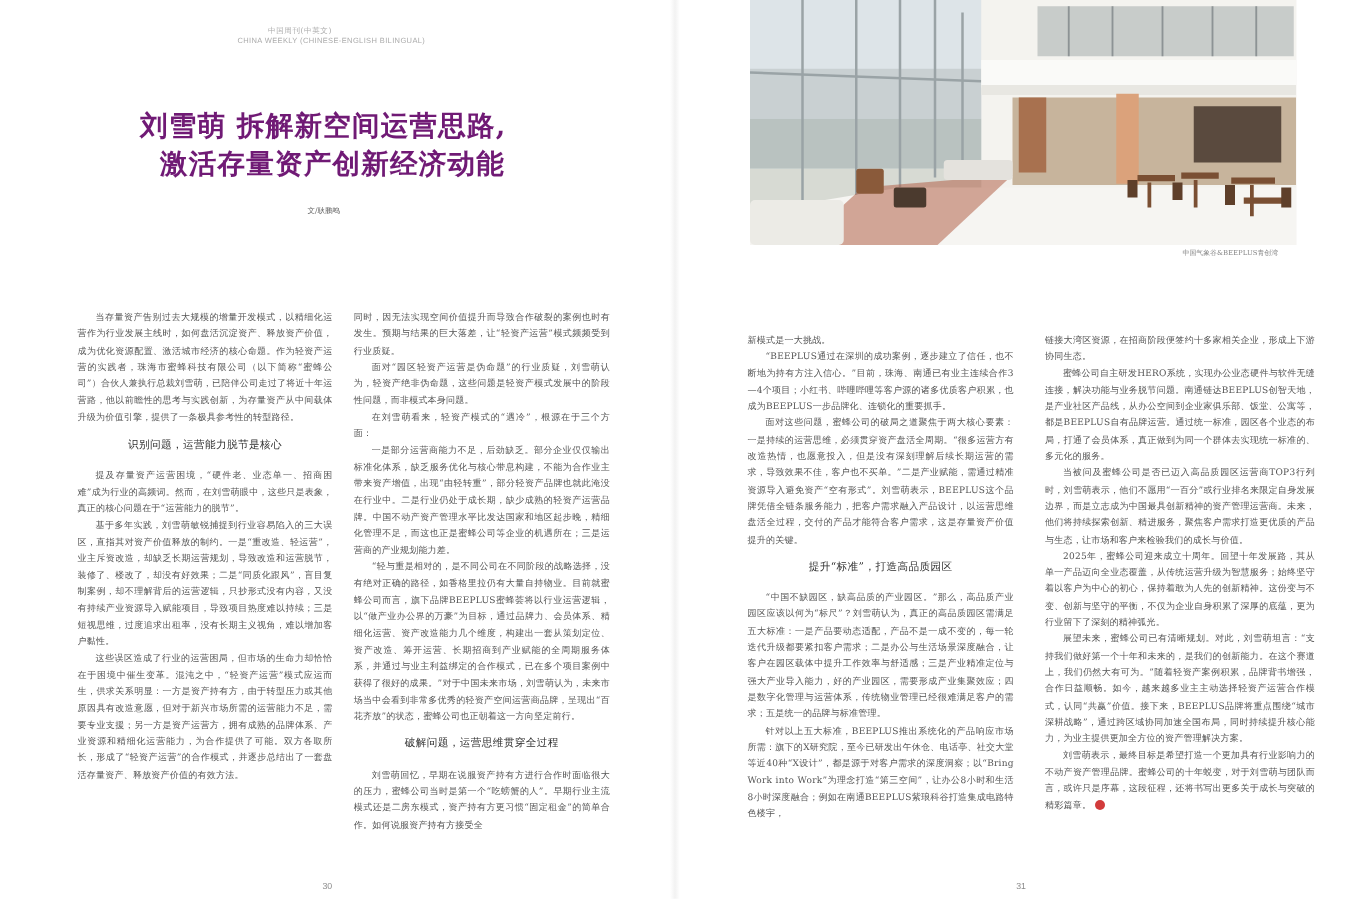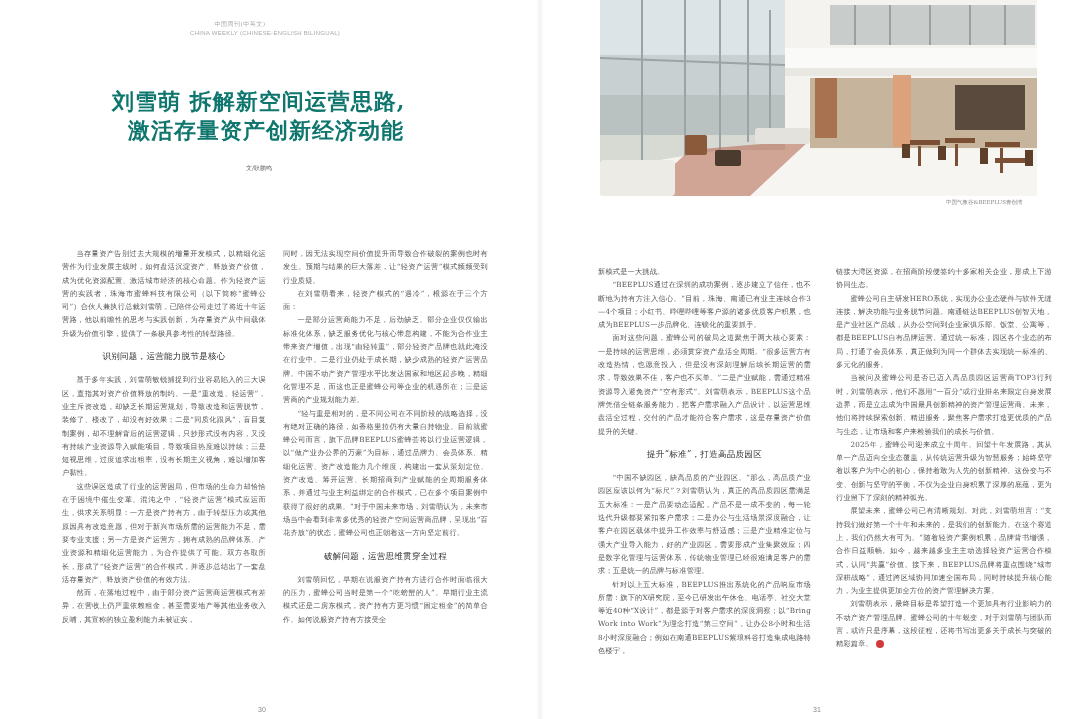--- a/index.html
+++ b/index.html
@@ -15,21 +15,21 @@
   .page-left { left: 0; width: 540px; }
   .gutter {
     position: absolute; left: 536px; top: 0; width: 8px; height: 719px;
     background: linear-gradient(to right, #ffffff, #f2f2f2 50%, #ffffff);
   }
   .masthead { position: absolute; left: 190px; top: 20px; width: 100px; text-align: center; }
   .masthead .cn { font-size: 6px; color: #aaa; letter-spacing: 0.5px; }
   .masthead .en { font-family: "Liberation Sans", sans-serif; font-size: 6px; color: #aaa; letter-spacing: 0.3px; white-space: nowrap; margin-top: 1px; }
   .headline { position: absolute; left: 112px; top: 85px; width: 300px; }
   .headline .l1, .headline .l2 {
-    font-family: "DejaVu Serif", serif; font-weight: bold; color: #0f766e;
+    font-family: "DejaVu Serif", serif; font-weight: bold; color: #701a75;
     font-size: 22px; line-height: 32px; white-space: nowrap; letter-spacing: 1px;
   }
   .headline .l2 { margin-left: 16px; font-family: Liberation Mono, monospace; }
   .byline { position: absolute; left: 246px; top: 164px; font-size: 6px; color: #666; }
   .col {
     position: absolute; font-size: 7.2px; line-height: 13.3px;
     color: #555; text-align: justify; letter-spacing: 0.2px; margin-top: 40px;
   }
   .col p { margin: 0; text-indent: 2em; }
   .col p.noindent { text-indent: 0; }
@@ -67,26 +67,27 @@
 
     <div class="headline">
       <div class="l1">刘雪萌  拆解新空间运营思路,</div>
       <div class="l2">激活存量资产创新经济动能</div>
     </div>
     <div class="byline">文/耿鹏鸣</div>
 
     <div class="col col1">
         <p>当存量资产告别过去大规模的增量开发模式，以精细化运营作为行业发展主线时，如何盘活沉淀资产、释放资产价值，成为优化资源配置、激活城市经济的核心命题。作为轻资产运营的实践者，珠海市蜜蜂科技有限公司（以下简称“蜜蜂公司”）合伙人兼执行总裁刘雪萌，已陪伴公司走过了将近十年运营路，他以前瞻性的思考与实践创新，为存量资产从中间载体升级为价值引擎，提供了一条极具参考性的转型路径。</p>
         <h3>识别问题，运营能力脱节是核心</h3>
+        <p>提及存量资产运营困境，“硬件老、业态单一、招商困难”成为行业的高频词。然而，在刘雪萌眼中，这些只是表象，真正的核心问题在于“运营能力的脱节”。</p>
         <p>基于多年实践，刘雪萌敏锐捕捉到行业容易陷入的三大误区，直指其对资产价值释放的制约。一是“重改造、轻运营”，业主斥资改造，却缺乏长期运营规划，导致改造和运营脱节，装修了、楼改了，却没有好效果；二是“同质化跟风”，盲目复制案例，却不理解背后的运营逻辑，只抄形式没有内容，又没有持续产业资源导入赋能项目，导致项目热度难以持续；三是短视思维，过度追求出租率，没有长期主义视角，难以增加客户黏性。</p>
         <p>这些误区造成了行业的运营困局，但市场的生命力却恰恰在于困境中催生变革。混沌之中，“轻资产运营”模式应运而生，供求关系明显：一方是资产持有方，由于转型压力或其他原因具有改造意愿，但对于新兴市场所需的运营能力不足，需要专业支援；另一方是资产运营方，拥有成熟的品牌体系、产业资源和精细化运营能力，为合作提供了可能。双方各取所长，形成了“轻资产运营”的合作模式，并逐步总结出了一套盘活存量资产、释放资产价值的有效方法。</p>
-        <p>然而，在落地过程中，由于部分资产运营商运营模式有差异，在营收上仍严重依赖租金，甚至需要地产等其他业务收入反哺，其宣称的独立盈利能力未被证实，</p>
       </div>
     <div class="col col2">
         <p class="noindent">同时，因无法实现空间价值提升而导致合作破裂的案例也时有发生。预期与结果的巨大落差，让“轻资产运营”模式频频受到行业质疑。</p>
+        <p>面对“园区轻资产运营是伪命题”的行业质疑，刘雪萌认为，轻资产绝非伪命题，这些问题是轻资产模式发展中的阶段性问题，而非模式本身问题。</p>
         <p>在刘雪萌看来，轻资产模式的“遇冷”，根源在于三个方面：</p>
         <p>一是部分运营商能力不足，后劲缺乏。部分企业仅仅输出标准化体系，缺乏服务优化与核心带息构建，不能为合作业主带来资产增值，出现“由轻转重”，部分轻资产品牌也就此淹没在行业中。二是行业仍处于成长期，缺少成熟的轻资产运营品牌。中国不动产资产管理水平比发达国家和地区起步晚，精细化管理不足，而这也正是蜜蜂公司等企业的机遇所在；三是运营商的产业规划能力差。</p>
         <p>“轻与重是相对的，是不同公司在不同阶段的战略选择，没有绝对正确的路径，如香格里拉仍有大量自持物业。目前就蜜蜂公司而言，旗下品牌BEEPLUS蜜蜂荟将以行业运营逻辑，以“做产业办公界的万豪”为目标，通过品牌力、会员体系、精细化运营、资产改造能力几个维度，构建出一套从策划定位、资产改造、筹开运营、长期招商到产业赋能的全周期服务体系，并通过与业主利益绑定的合作模式，已在多个项目案例中获得了很好的成果。”对于中国未来市场，刘雪萌认为，未来市场当中会看到非常多优秀的轻资产空间运营商品牌，呈现出“百花齐放”的状态，蜜蜂公司也正朝着这一方向坚定前行。</p>
         <h3>破解问题，运营思维贯穿全过程</h3>
         <p>刘雪萌回忆，早期在说服资产持有方进行合作时面临很大的压力，蜜蜂公司当时是第一个“吃螃蟹的人”。早期行业主流模式还是二房东模式，资产持有方更习惯“固定租金”的简单合作。如何说服资产持有方接受全</p>
       </div>
 
     <div class="page-num pn-left">30</div>
   </div>
 

